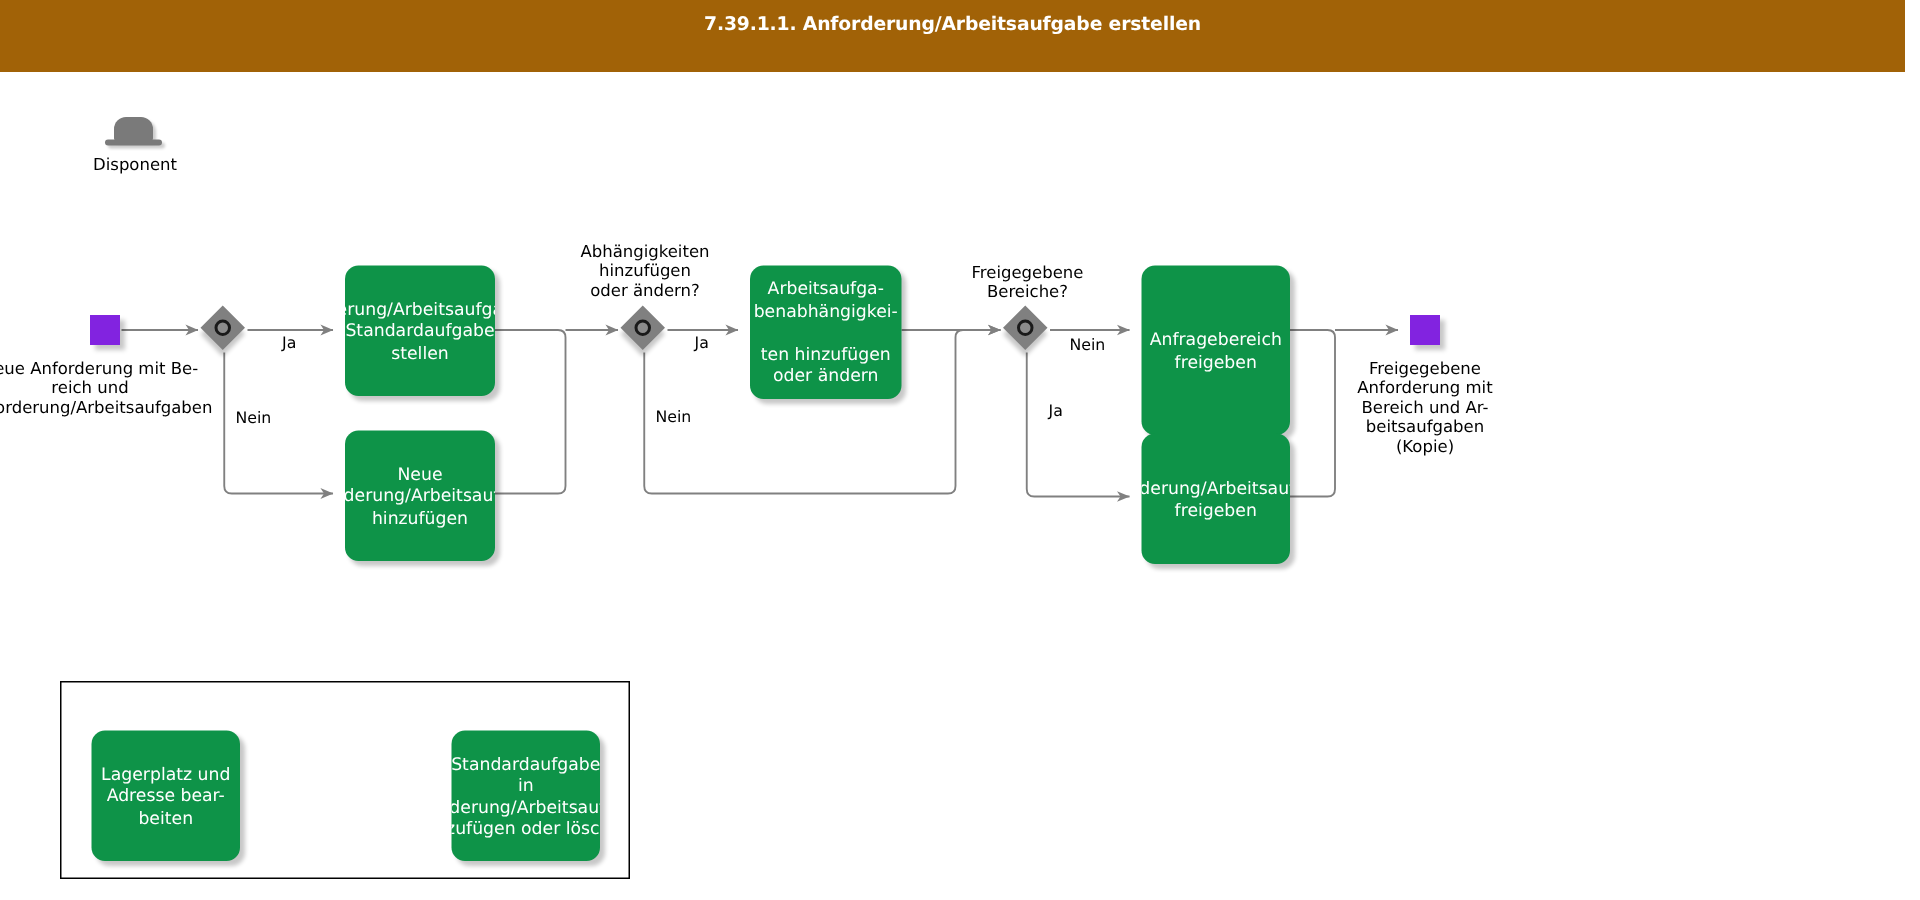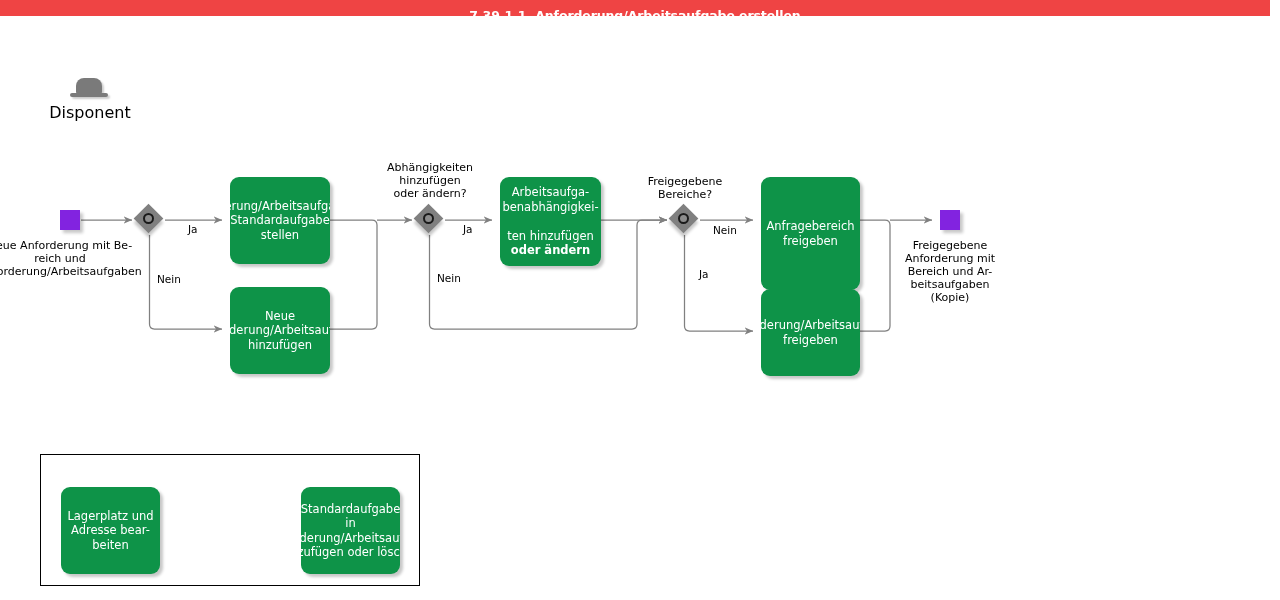--- a/index.html
+++ b/index.html
@@ -15,22 +15,22 @@
     overflow: hidden;
     font-family: "DejaVu Sans", sans-serif;
   }
 
   
   #header-bar {
     position: absolute;
     left: 0;
     top: 0;
     width: 1270px;
-    height: 16px;
-    background: #ef4444;
+    height: 48px;
+    background: #a16207;
   }
   #header-title {
     position: absolute;
     left: 0;
     top: 0;
     width: 1270px;
     height: 32px;
     line-height: 32px;
     text-align: center;
     color: #ffffff;
@@ -157,21 +157,21 @@
     top: 15px;
     width: 38px;
     height: 4px;
     background: #7a7a7a;
     border-radius: 2px;
     box-shadow: 2px 2px 2px rgba(0,0,0,0.2);
   }
   .actor-label {
     position: absolute;
     text-align: center;
-    font-size: 16px;
+    font-size: 11px;
     color: #000;
     white-space: nowrap;
   }
 
   
   #support-group-box {
     position: absolute;
     left: 40px;
     top: 422px;
     width: 380px;
@@ -278,21 +278,21 @@
 hinzufügen
 oder ändern?</div>
   <div class="edgelabel" style="left:463px; top:191px;">Ja</div>
   <div class="edgelabel" style="left:437px; top:240px;">Nein</div>
 
   <div class="node task" style="left:500px; top:145px; width:101px; height:89px;">
     <span class="tasktext">
         <span style="display: block; white-space: nowrap;">Arbeitsaufga-</span>
         <span style="display: block; white-space: nowrap;">benabhängigkei-</span>
         <span style="display: block; white-space: nowrap; margin-top: 15px;">ten hinzufügen</span>
-        <span style="display: block; white-space: nowrap; font-weight: bold;">oder ändern</span>
+        <span style="display: block; white-space: nowrap;">oder ändern</span>
       </span>
   </div>
 
   <div class="node gateway" style="left:670px; top:173px;">
     <div class="diamond"></div>
     <div class="ring"></div>
   </div>
   <div class="label" style="left:615px; top:143px; width:140px;">Freigegebene
 Bereiche?</div>
   <div class="edgelabel" style="left:713px; top:192px;">Nein</div>

